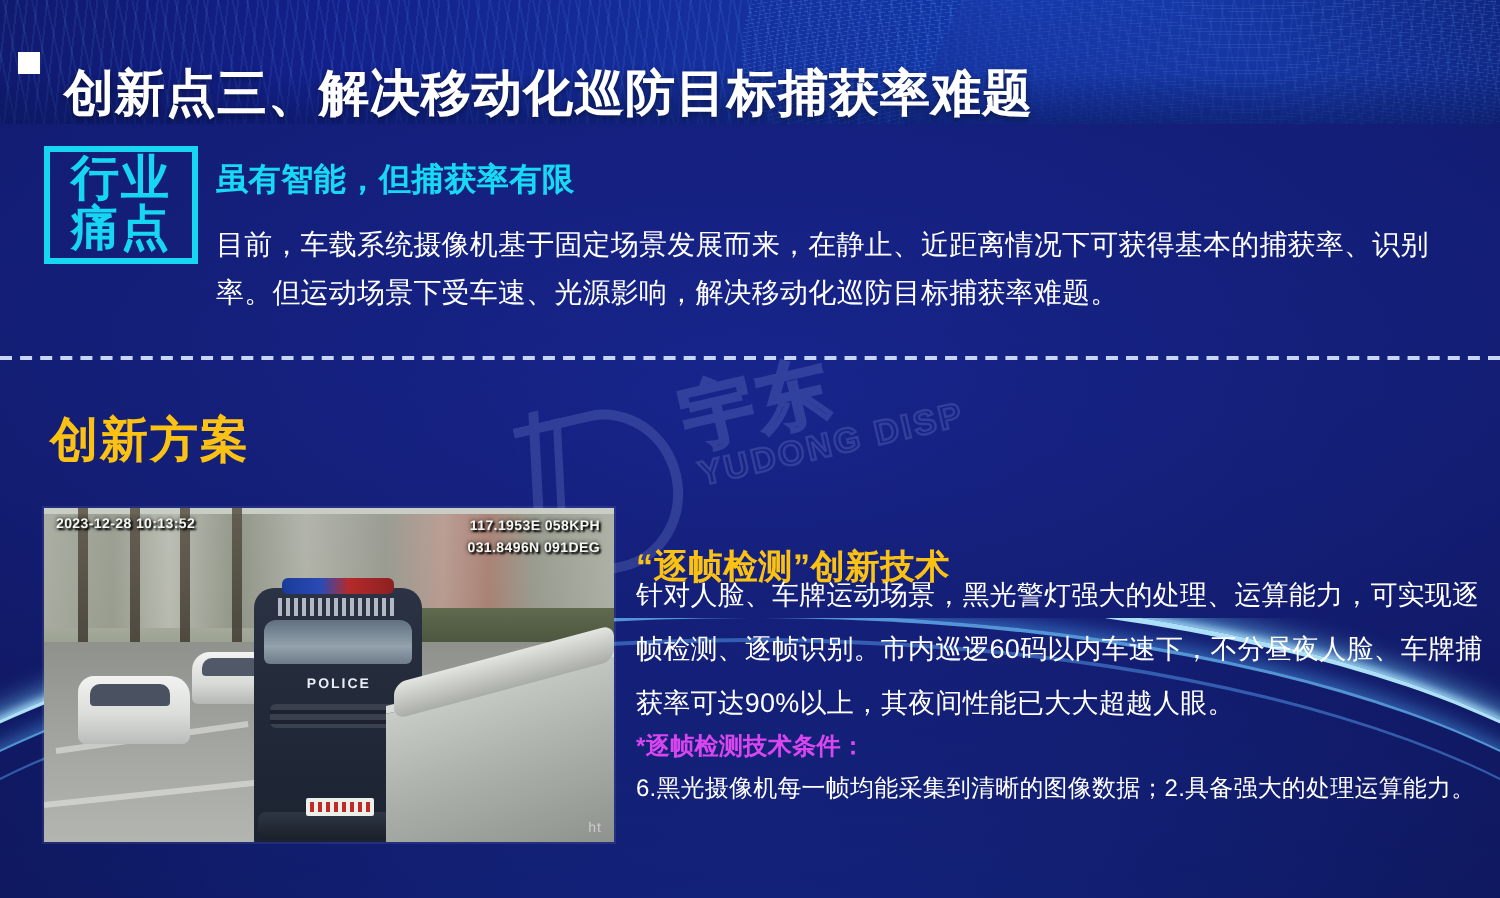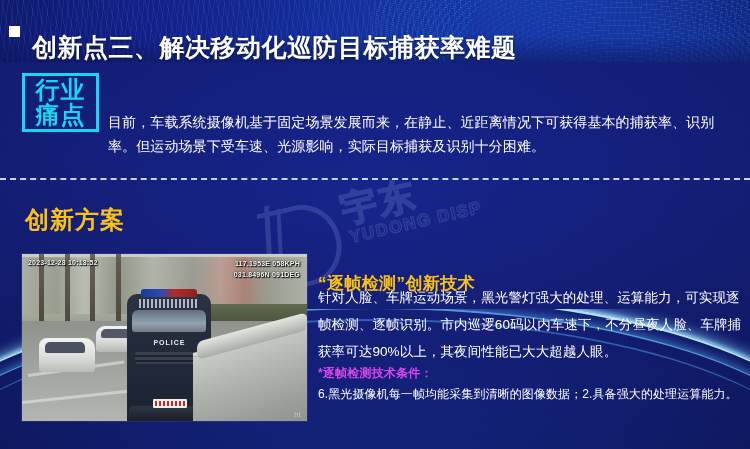--- a/index.html
+++ b/index.html
@@ -490,21 +490,22 @@
     <div class="header-diag"></div>
     <div class="header-shade"></div>
   </div>
   <div class="hdr-bullet"></div>
   <div class="hdr-title">创新点三、解决移动化巡防目标捕获率难题</div>
 
   <div class="badge">
     <span>行业</span>
     <span>痛点</span>
   </div>
-  <div class="pain-body">目前，车载系统摄像机基于固定场景发展而来，在静止、近距离情况下可获得基本的捕获率、识别率。但运动场景下受车速、光源影响，实际目标捕获及识别十分困难。</div>
+  <div class="pain-head">虽有智能，但捕获率有限</div>
+  <div class="pain-body">目前，车载系统摄像机基于固定场景发展而来，在静止、近距离情况下可获得基本的捕获率、识别率。但运动场景下受车速、光源影响，解决移动化巡防目标捕获率难题。</div>
 
   <div class="divider"></div>
 
   <div class="watermark">
     <div class="wm-bar"></div>
     <div class="wm-bar2"></div>
     <div class="wm-ring"></div>
     <div class="wm-cn">宇东</div>
     <div class="wm-en">YUDONG DISP</div>
   </div>

